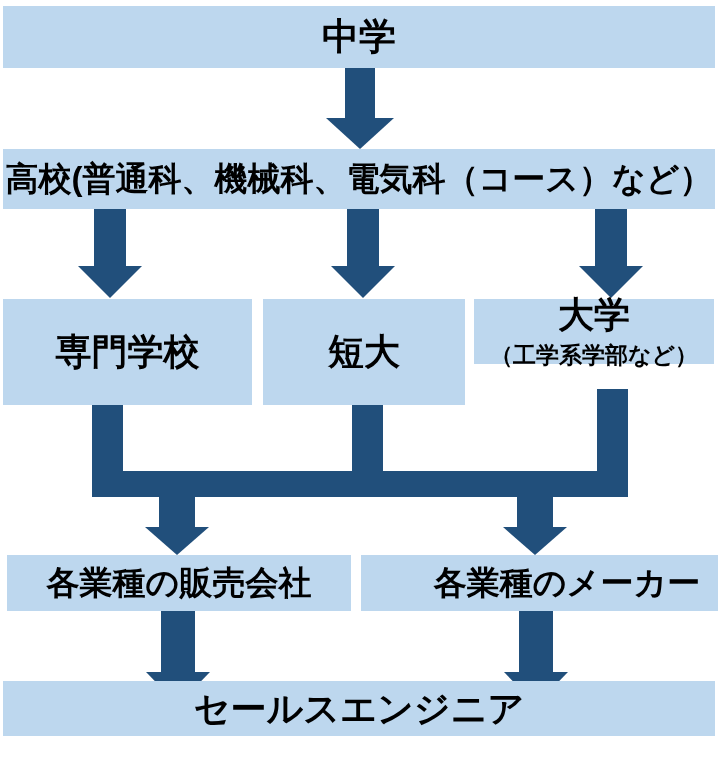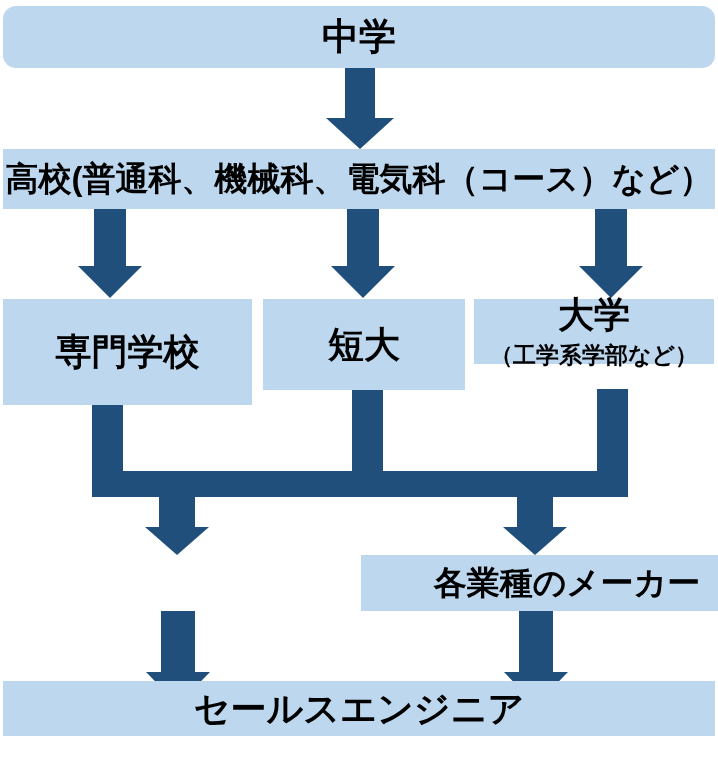--- a/index.html
+++ b/index.html
@@ -29,24 +29,24 @@
     background: var(--node-fill);
     color: var(--text);
     display: flex;
     flex-direction: column;
     align-items: center;
     justify-content: center;
     text-align: center;
     font-weight: bold;
     line-height: 1.15;
   }
-  .node-chugaku { left: 3px;   top: 6px;   width: 712px; height: 62px; font-size: 37px; border-radius: 13px; }
+  .node-chugaku { left: 3px;   top: 6px;   width: 712px; height: 62px; font-size: 37px; }
   .node-koko    { left: 3px;   top: 149px; width: 712px; height: 60px; font-size: 33px; text-align: right; }
   .node-senmon  { left: 3px;   top: 299px; width: 249px; height: 106px; font-size: 36px; }
-  .node-tandai  { left: 263px; top: 299px; width: 202px; height: 91px; font-size: 36px; }
+  .node-tandai  { left: 263px; top: 299px; width: 202px; height: 106px; font-size: 36px; }
   .node-daigaku { left: 474px; top: 299px; width: 240px; height: 65px; font-size: 36px; }
   .node-daigaku .sublabel { font-size: 23px; margin-top: 7px; }
   .node-hanbai  { left: 7px;   top: 555px; width: 344px; height: 56px; font-size: 33px; }
   .node-maker   { left: 361px; top: 555px; width: 412px; height: 56px; font-size: 33px; }
   .node-sales   { left: 3px;   top: 681px; width: 712px; height: 55px; font-size: 36px; }
 </style>
 </head>
 <body>
 
 <div class="canvas">
@@ -115,20 +115,23 @@
 
   <div class="node node-tandai">
     <span>短大</span>
   </div>
 
   <div class="node node-daigaku">
     <span>大学</span>
     <span class="sublabel">（工学系学部など）</span>
   </div>
 
+  <div class="node node-hanbai">
+    <span>各業種の販売会社</span>
+  </div>
 
   <div class="node node-maker">
     <span>各業種のメーカー</span>
   </div>
 
   <div class="node node-sales">
     <span>セールスエンジニア</span>
   </div>
 
 </div>

